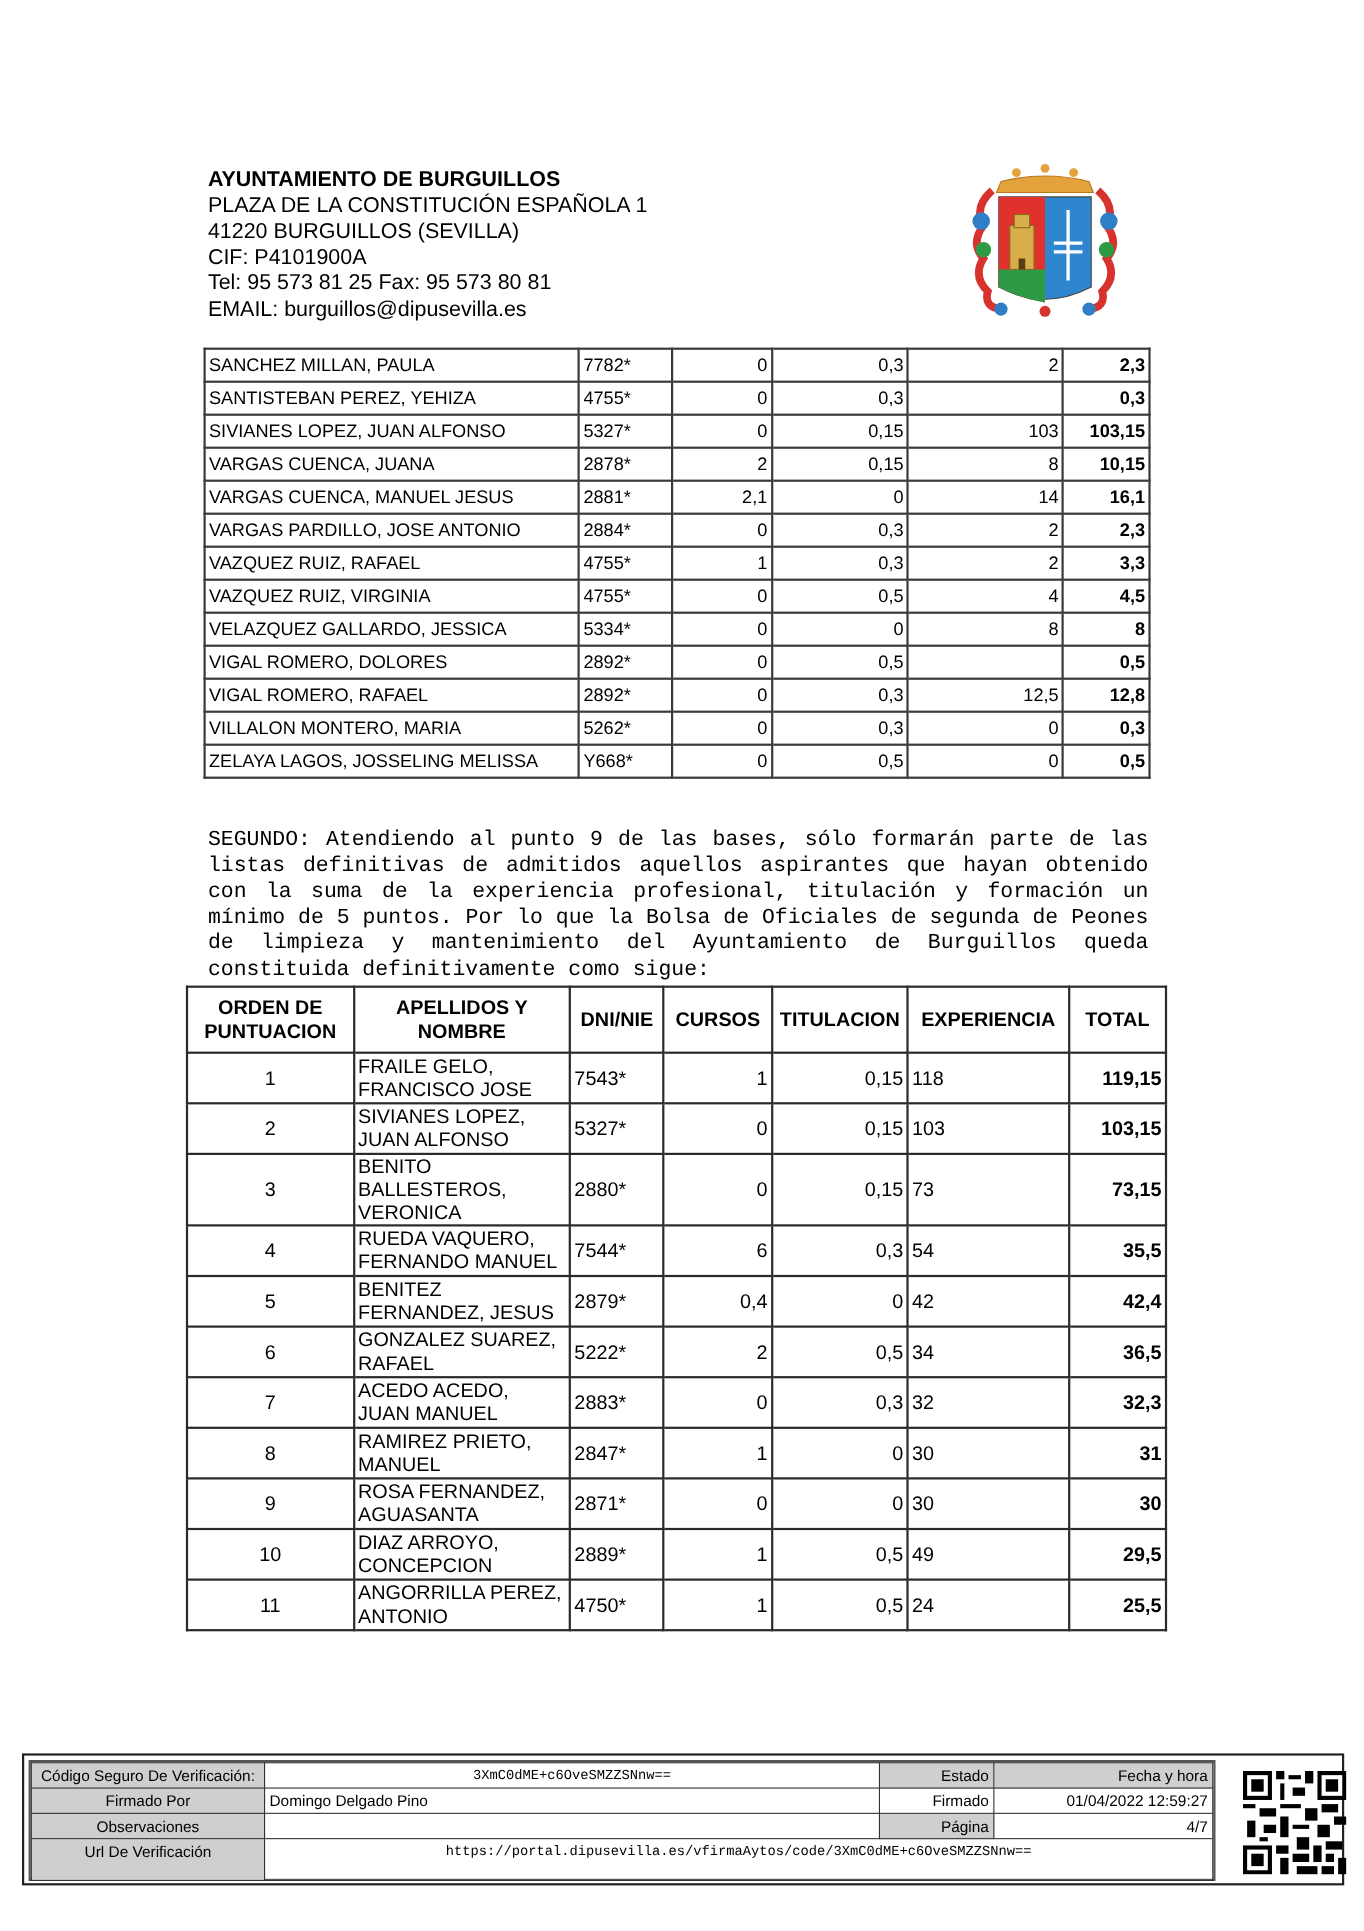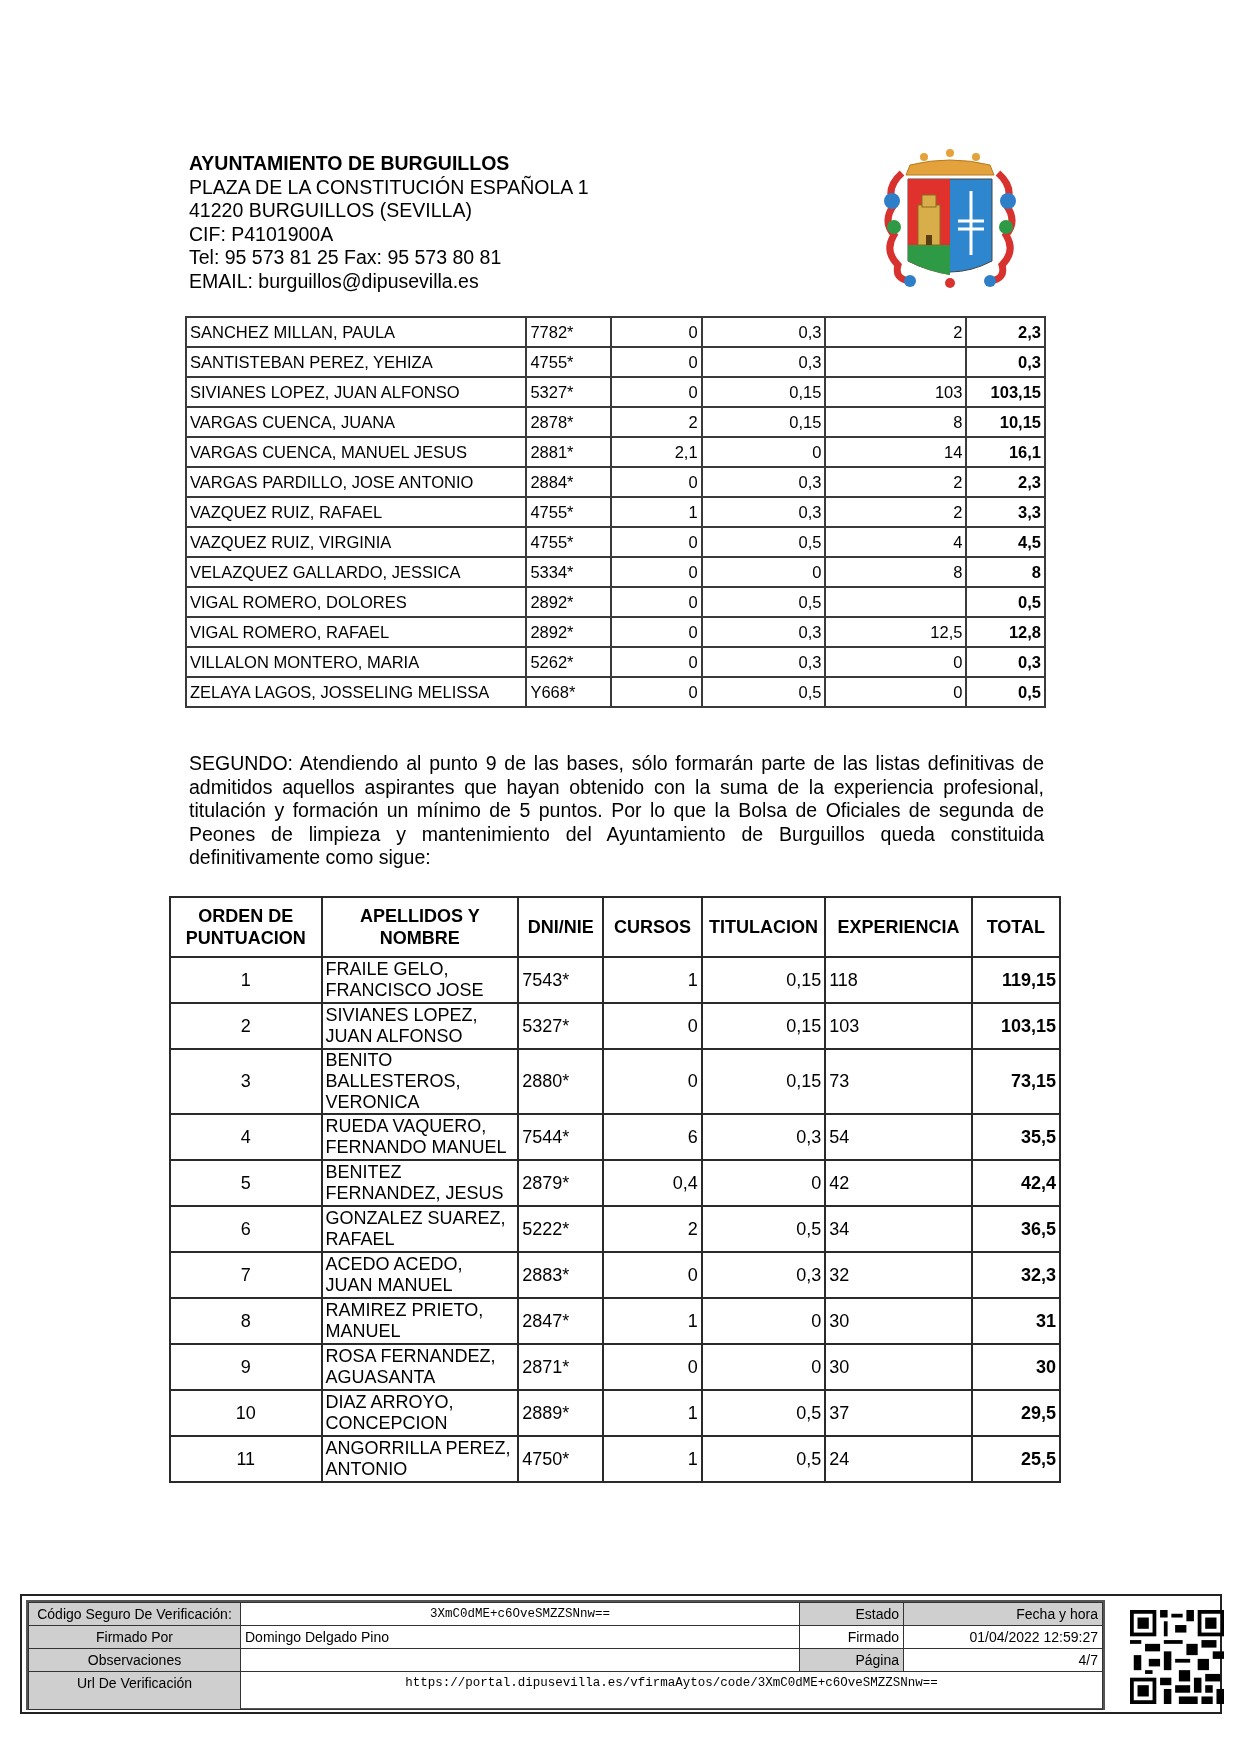--- a/index.html
+++ b/index.html
@@ -14,21 +14,21 @@
   .t1 { position: absolute; left: 185px; top: 316px; width: 861px; font-size: 16.5px; }
   .t1 td { border: 2px solid #3a3a3a; height: 28px; padding: 0 3px; white-space: nowrap; }
   .t1 td.name { width: 330px; }
   .t1 td.dni  { width: 76px; margin-top: 29px; }
   .t1 td.c1   { width: 82px; text-align: right; }
   .t1 td.c2   { width: 115px; text-align: right; }
   .t1 td.c3   { width: 132px; text-align: right; }
   .t1 td.tot  { width: 70px; text-align: right; font-weight: bold; }
 
   .para { position: absolute; left: 189px; top: 752px; width: 855px; font-size: 19.5px;
-          line-height: 23.6px; text-align: justify; }
+          line-height: 23.6px; text-align: justify; font-family: Liberation Mono, monospace; }
 
   .t2 { position: absolute; left: 169px; top: 896px; width: 892px; font-size: 18px; }
   .t2 th { border: 2px solid #2a2a2a; font-weight: bold; height: 58px; padding: 0 4px; text-align: center; line-height: 22px; }
   .t2 td { border: 2px solid #2a2a2a; padding: 0 3px; height: 44px; line-height: 21px; }
   .t2 td.ord { width: 143px; text-align: center; }
   .t2 td.name { width: 188px; border-radius: 19px; }
   .t2 td.dni { width: 77px; }
   .t2 td.c1 { width: 90px; text-align: right; }
   .t2 td.c2 { width: 115px; text-align: right; }
   .t2 td.c3 { width: 138px; text-align: left; }
@@ -291,21 +291,21 @@
         <td class="c2">0</td>
         <td class="c3">30</td>
         <td class="tot">30</td>
       </tr>
       <tr>
         <td class="ord">10</td>
         <td class="name">DIAZ ARROYO, CONCEPCION</td>
         <td class="dni">2889*</td>
         <td class="c1">1</td>
         <td class="c2">0,5</td>
-        <td class="c3">37</td>
+        <td class="c3">49</td>
         <td class="tot">29,5</td>
       </tr>
       <tr>
         <td class="ord">11</td>
         <td class="name">ANGORRILLA PEREZ, ANTONIO</td>
         <td class="dni">4750*</td>
         <td class="c1">1</td>
         <td class="c2">0,5</td>
         <td class="c3">24</td>
         <td class="tot">25,5</td>

